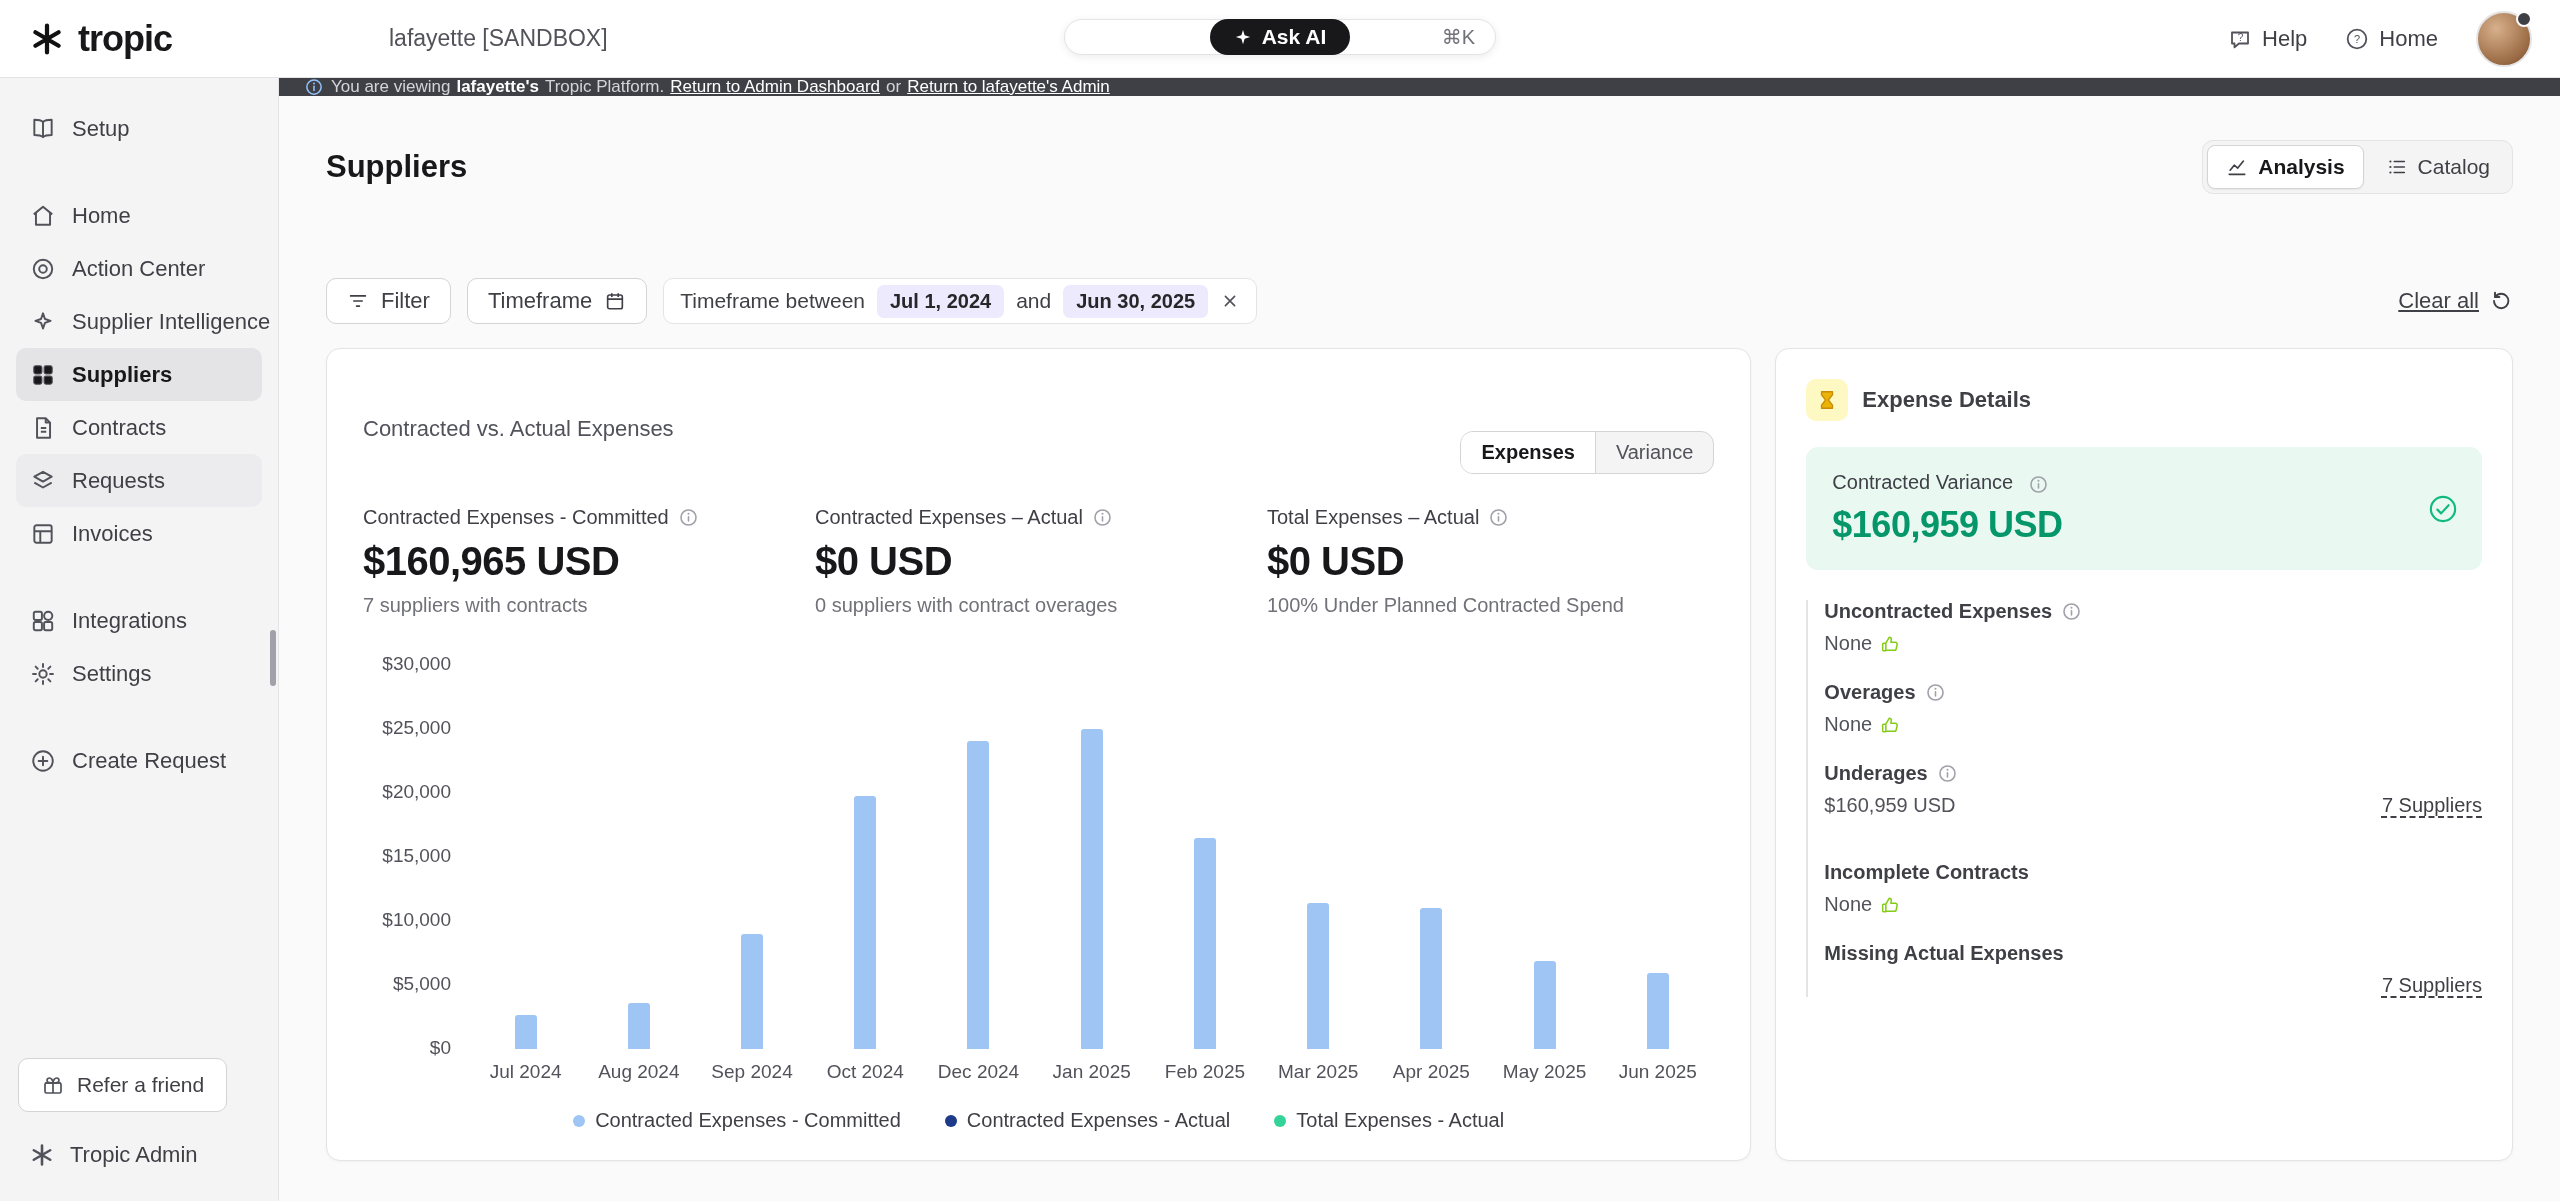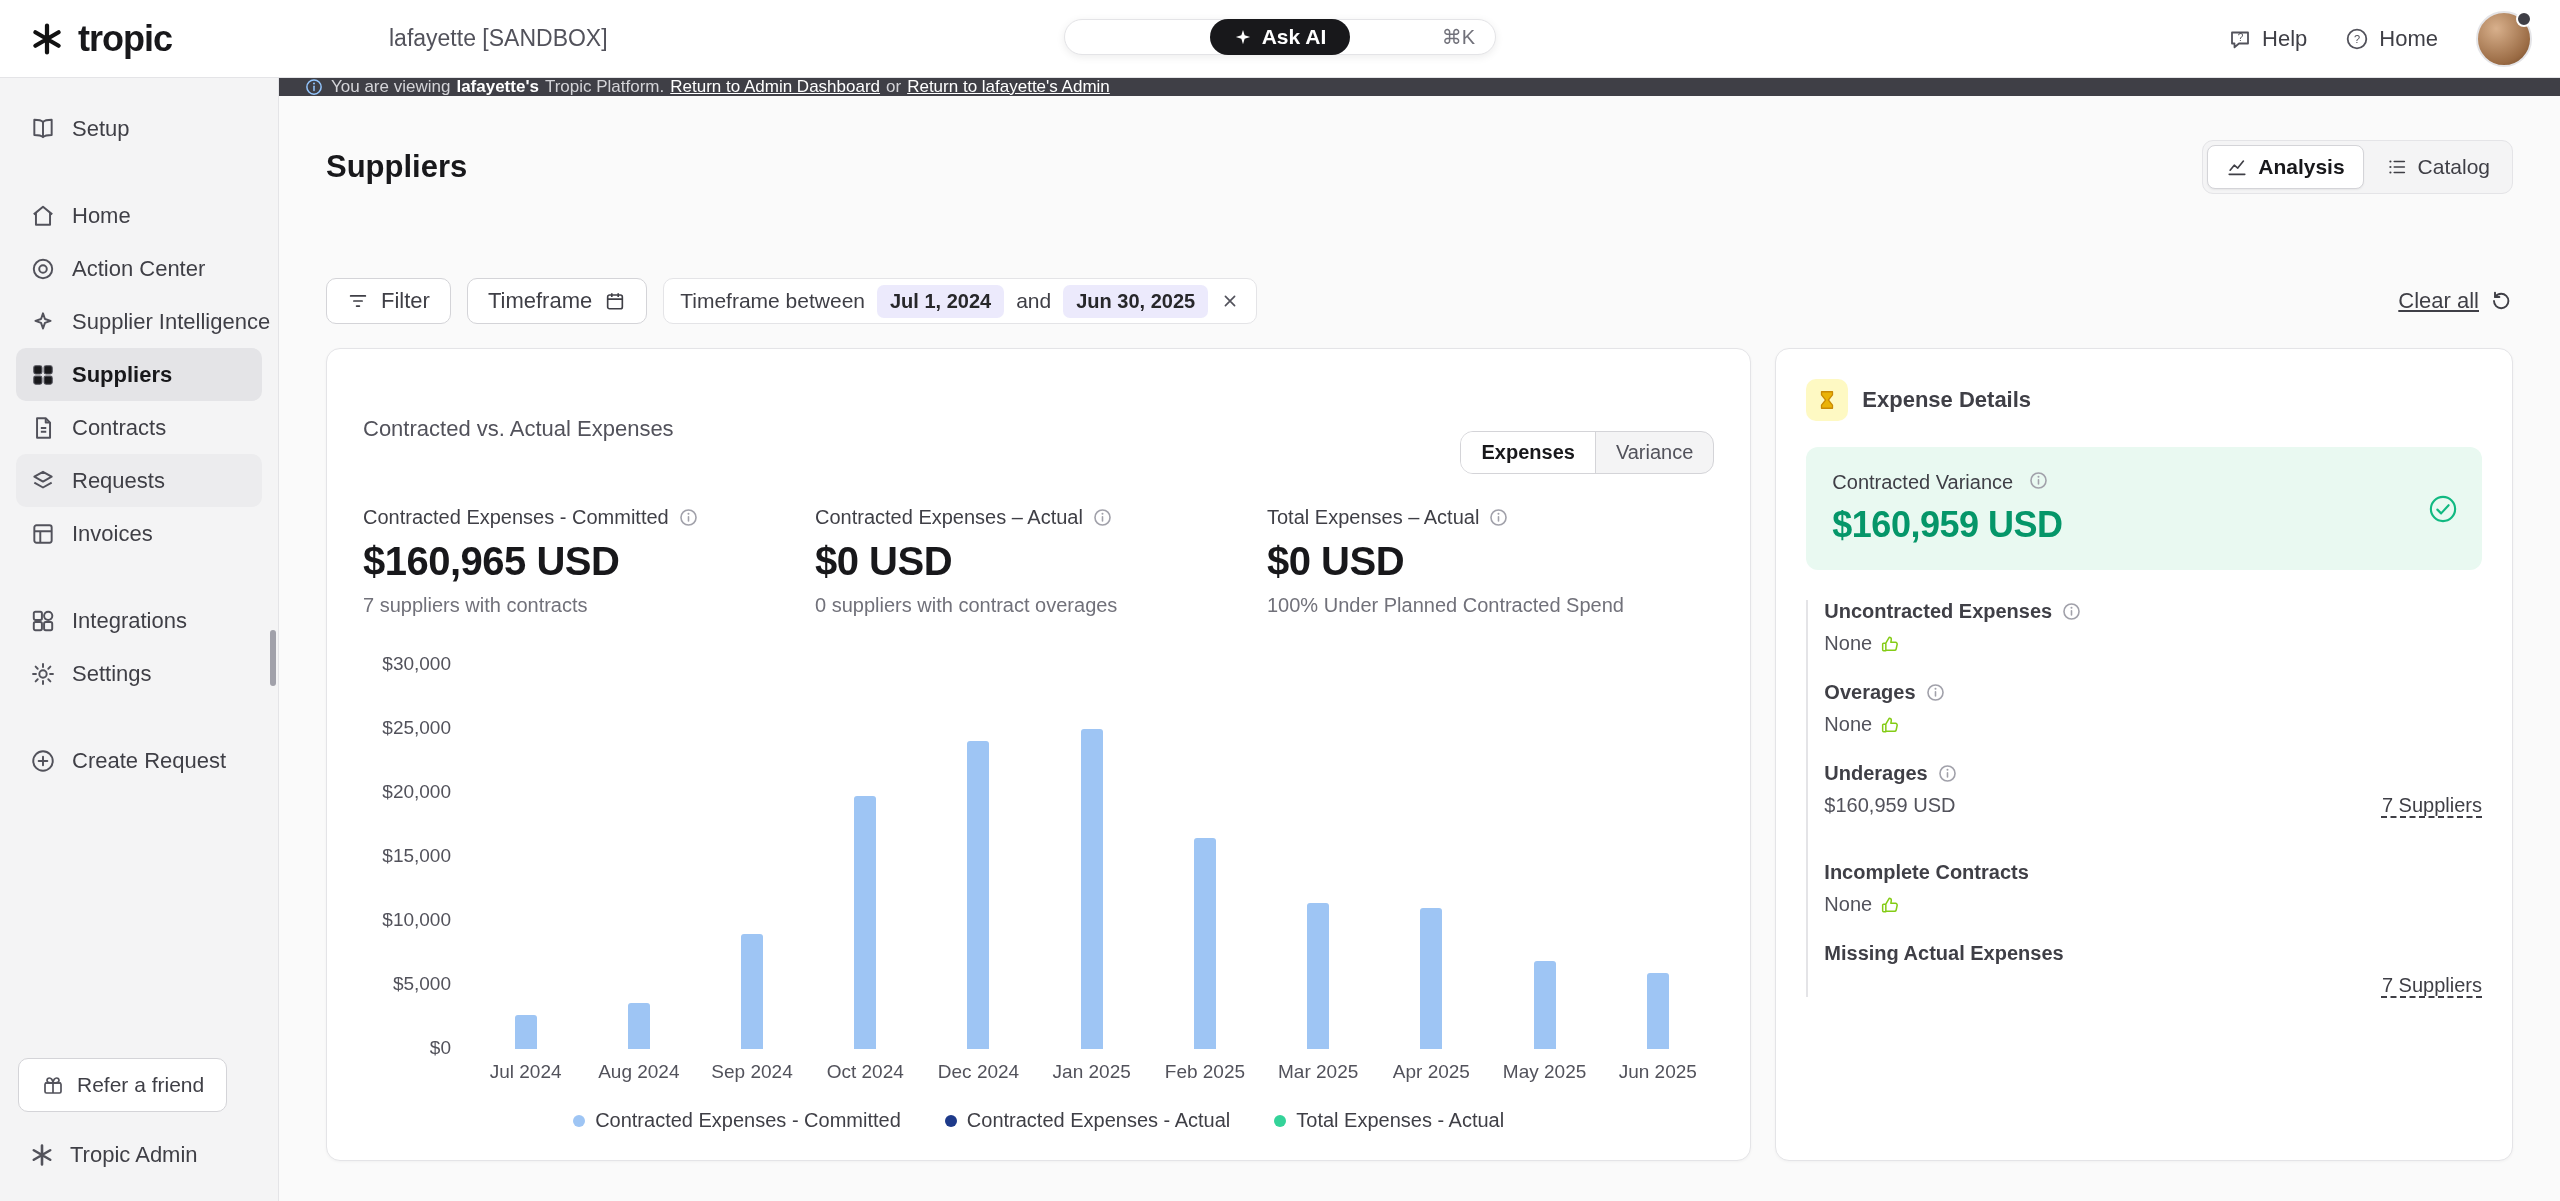--- a/index.html
+++ b/index.html
@@ -84,21 +84,21 @@
   .x-label { position:absolute; top:calc(100% + 12px); left:50%; transform:translateX(-50%); font-size:19px; color:#52525b; white-space:nowrap; }
   .legend { display:flex; justify-content:center; gap:44px; margin-top:60px; font-size:20px; color:#3f3f46; }
   .legend-item { display:flex; align-items:center; gap:10px; }
   .legend-dot { width:12px; height:12px; border-radius:50%; display:inline-block; }
 
   
   .dc-head { display:flex; align-items:center; gap:14px; }
   .dc-icon-box { width:42px; height:42px; border-radius:10px; background:#fef9c3; display:flex; align-items:center; justify-content:center; }
   .dc-title { font-size:22px; font-weight:600; color:#3f3f46; }
   .variance-panel { margin-top:26px; background:#e9f9f1; border-radius:12px; padding:24px 26px; position:relative; }
-  .variance-label { display:flex; align-items:flex-start; gap:16px; font-size:20px; color:#3f3f46; }
+  .variance-label { display:flex; align-items:flex-end; gap:16px; font-size:20px; color:#3f3f46; }
   .variance-value { margin-top:10px; font-size:36px; font-weight:700; color:#059669; letter-spacing:-0.5px; }
   .variance-check { position:absolute; right:24px; top:50%; transform:translateY(-50%); }
   .d-items { margin-top:30px; border-left:2px solid #e4e4e7; padding-left:16px; }
   .d-item { margin-bottom:26px; }
   .d-item.gap-top { margin-top:44px; }
   .d-label-row { display:flex; align-items:center; gap:10px; font-size:20px; font-weight:600; color:#3f3f46; }
   .d-value-row { margin-top:9px; display:flex; align-items:center; gap:8px; font-size:20px; color:#52525b; }
   .d-value-row.spread { justify-content:space-between; }
   .d-value-row.endrow { justify-content:flex-end; }
   .suppliers-link { color:#3f3f46; text-decoration:underline dashed; text-underline-offset:4px; cursor:pointer; }

